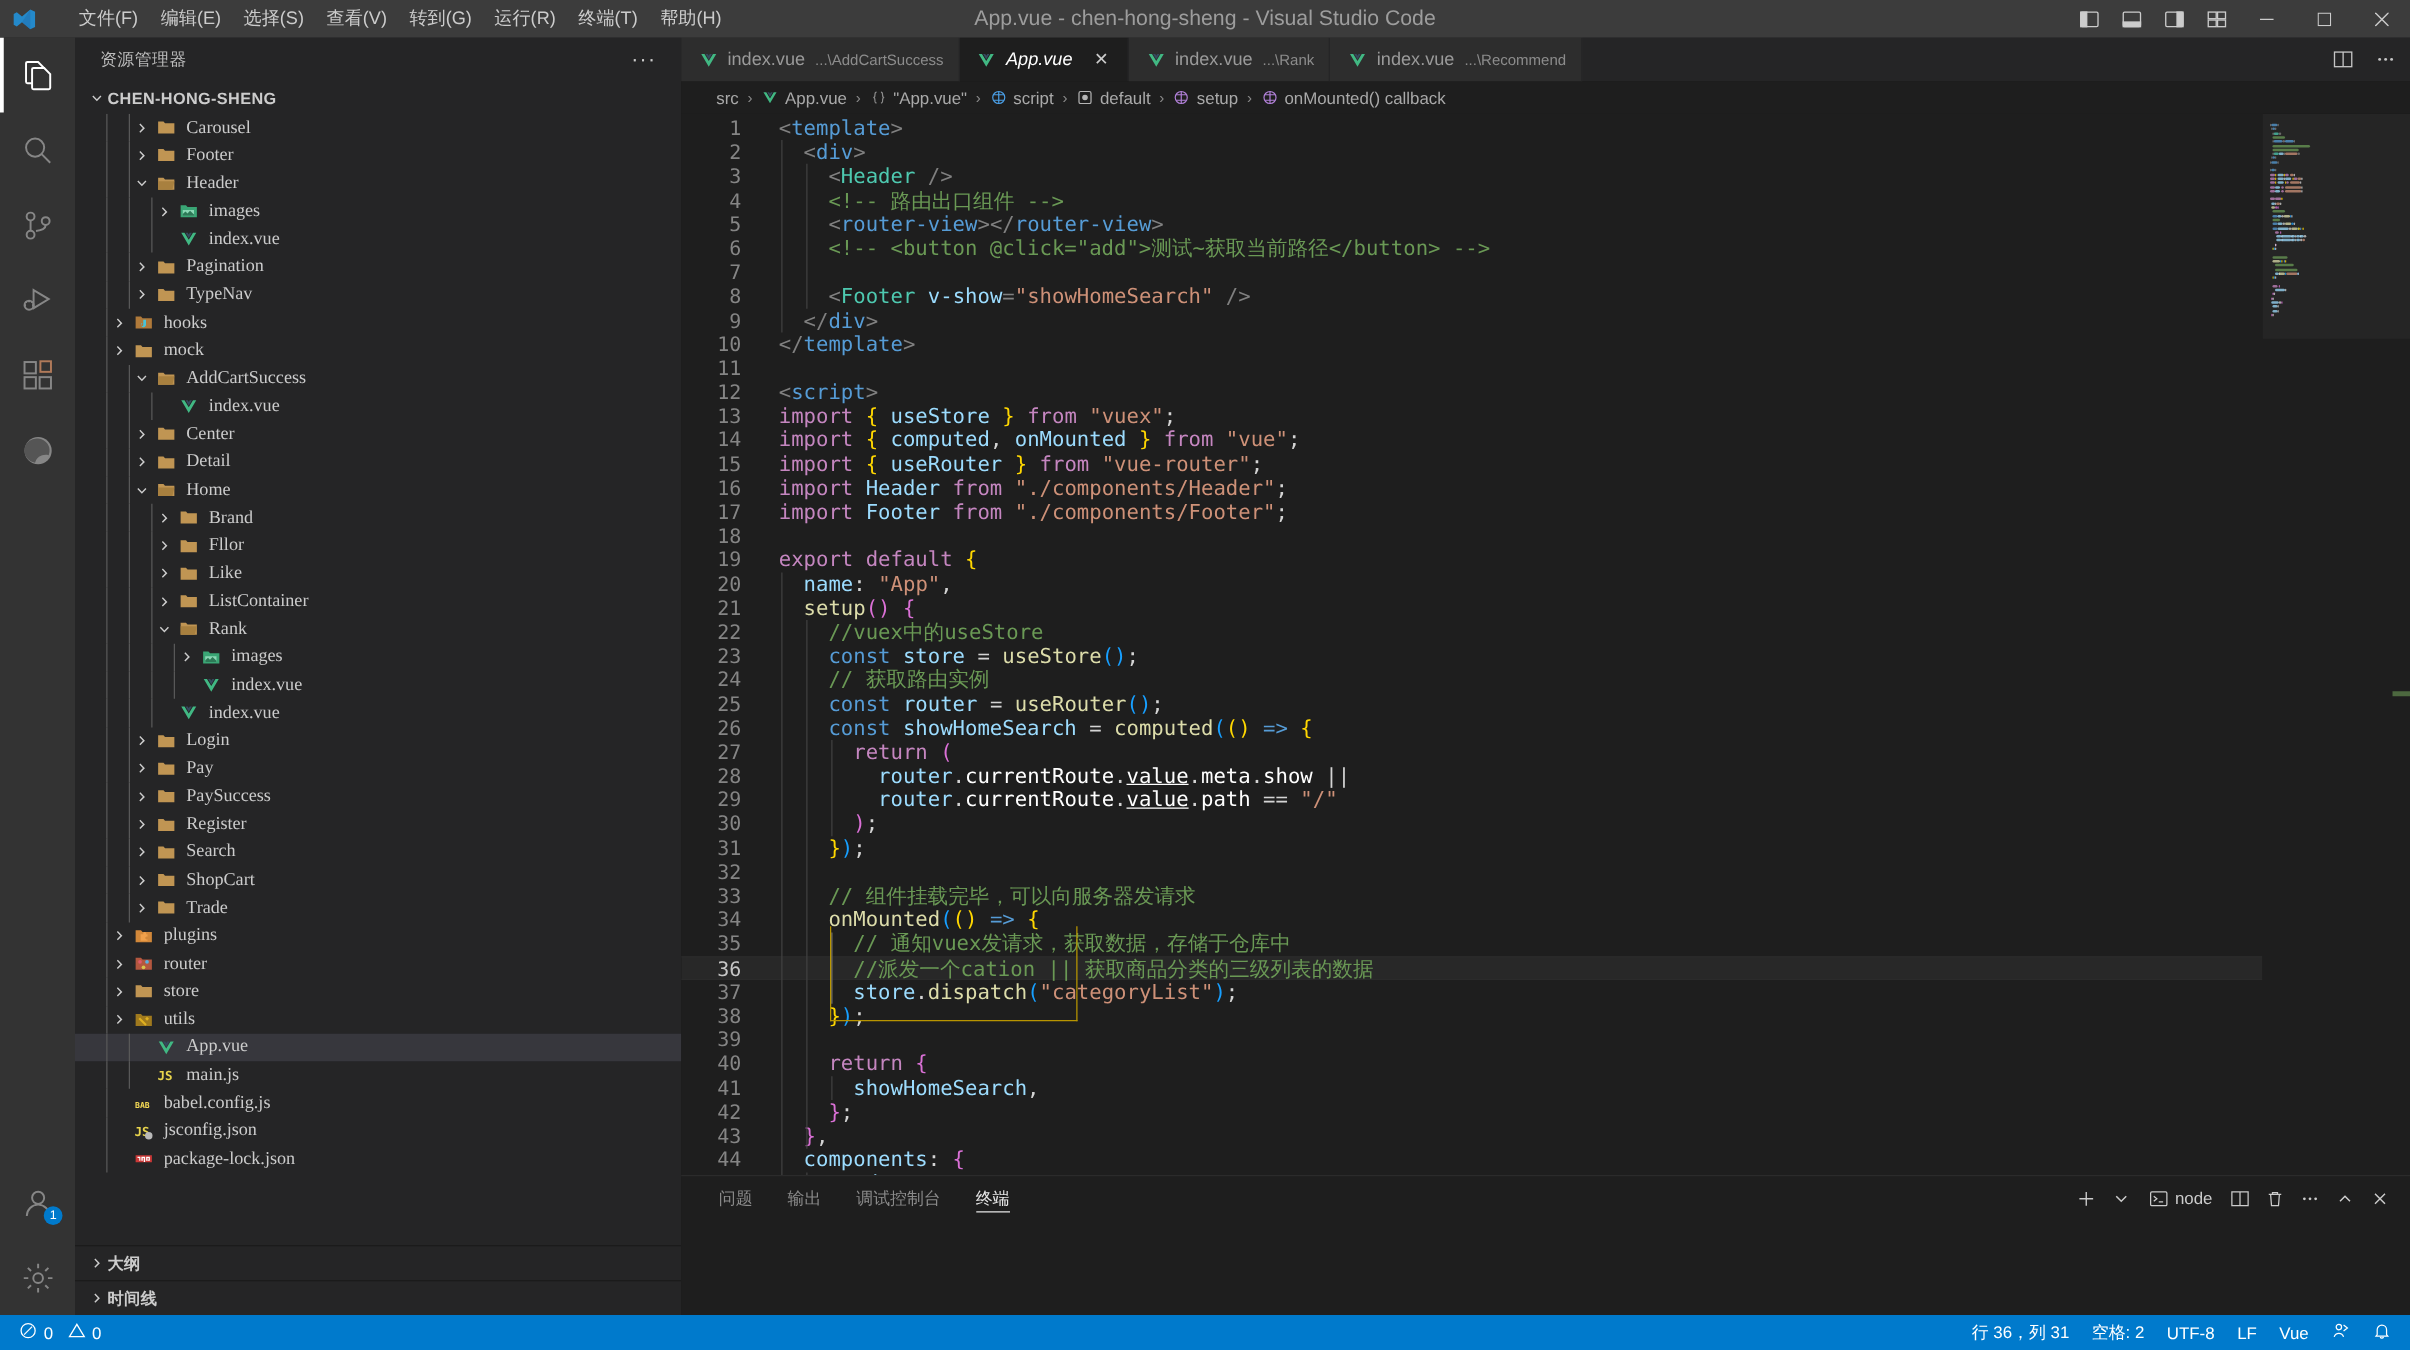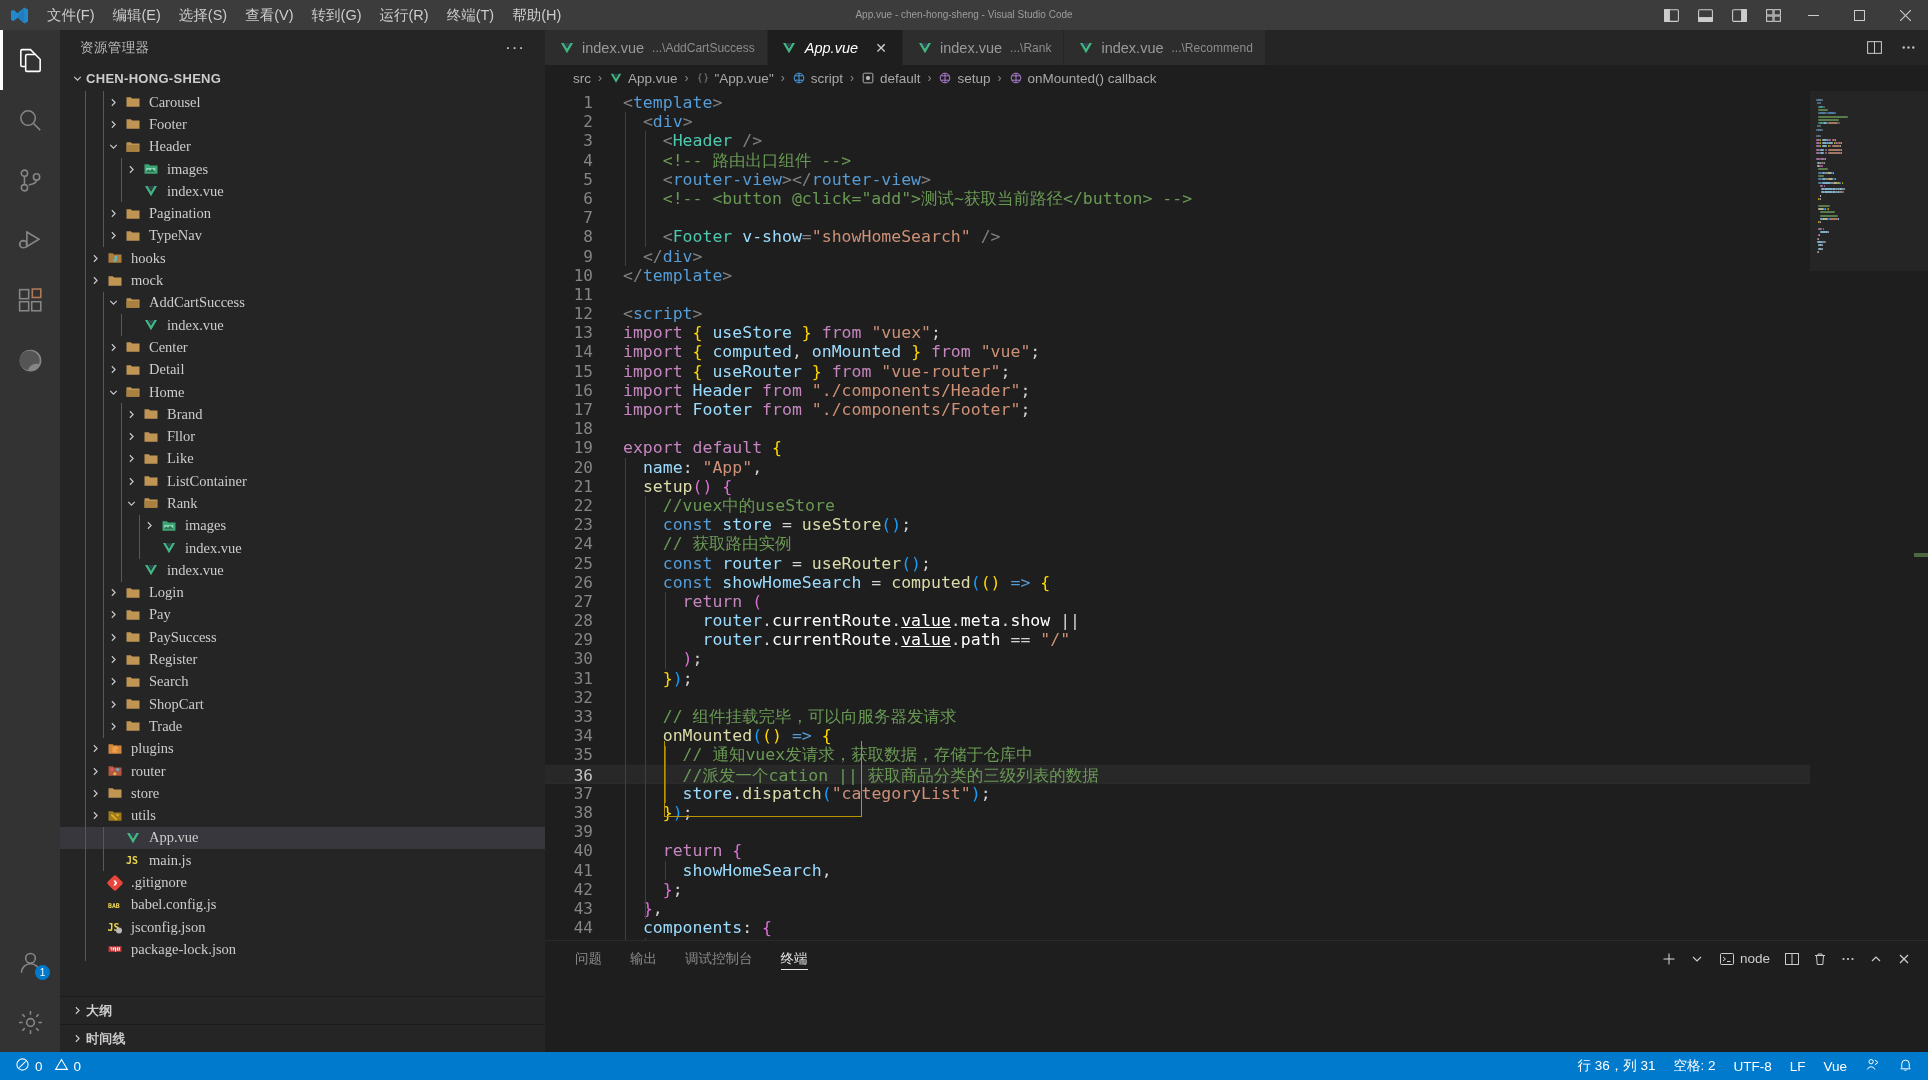--- a/index.html
+++ b/index.html
@@ -8,32 +8,32 @@
     background: #1e1e1e;
     font-family: "Liberation Sans", "DejaVu Sans", sans-serif;
     overflow: hidden;
     color: #cccccc;
   }
   .app { width: 1928px; height: 1080px; display: flex; flex-direction: column; position: relative; }
 
   
   .titlebar {
     height: 30px; background: #3c3c3c; display: flex; align-items: center;
-    flex: 0 0 30px; position: relative; z-index: 40;
+    flex: 0 0 30px; position: relative; z-index: 40; gap: 16px;
   }
   .vs-logo { width: 38px; display:flex; align-items:center; justify-content:center; }
   .vs-logo svg { width: 19px; height: 19px; }
   .menubar { display: flex; align-items: center; height: 30px; }
   .menu-item {
     padding: 0 9px; height: 30px; line-height: 30px; font-size: 14.5px;
     color: #cccccc; white-space: nowrap; cursor: default;
   }
   .win-title {
     position: absolute; left: 0; right: 0; text-align: center;
-    font-size: 10px; color: #9d9d9d; pointer-events: none;
+    font-size: 17px; color: #9d9d9d; pointer-events: none;
     line-height: 30px;
   }
   .title-right { margin-left: auto; display: flex; align-items: center; height: 30px; position: relative; z-index: 5;}
   .layout-btn { width: 34px; height: 30px; display:flex; align-items:center; justify-content:center; }
   .layout-btn svg { width: 17px; height: 17px; }
   .win-btn { width: 46px; height: 30px; display:flex; align-items:center; justify-content:center; color:#cccccc; font-size: 13px;}
   .win-btn svg { width: 11px; height: 11px; }
 
   
   .body-row { display: flex; flex: 1 1 auto; min-height: 0; }
@@ -949,34 +949,20 @@
               <div class="igl" style="left: 43px;"></div>
             </div>
             <div style="width: 44px; flex: 0 0 44px;"></div>
             <span class="tw"></span>
             <span class="ficon">
               <svg viewBox="0 0 16 16">
                 <text x="1" y="12" font-size="10" font-weight="bold" fill="#e8d44d" font-family="monospace">JS</text>
               </svg>
             </span>
             <span class="rlabel">main.js</span>
-          </div>
-          <div class="row">
-            <div class="indent-guides">
-              <div class="igl" style="left: 25px;"></div>
-            </div>
-            <div style="width: 26px; flex: 0 0 26px;"></div>
-            <span class="tw"></span>
-            <span class="ficon">
-              <svg viewBox="0 0 16 16">
-                <rect x="2" y="2" width="12" height="12" rx="2" transform="rotate(45 8 8)" fill="#e8453c"></rect>
-                <path fill="#fff" d="M6.4 5.6h2.2l1.6 2.4-1.6 2.4H6.4l1.6-2.4z"></path>
-              </svg>
-            </span>
-            <span class="rlabel">.gitignore</span>
           </div>
           <div class="row">
             <div class="indent-guides">
               <div class="igl" style="left: 25px;"></div>
             </div>
             <div style="width: 26px; flex: 0 0 26px;"></div>
             <span class="tw"></span>
             <span class="ficon">
               <svg viewBox="0 0 16 16">
                 <text x="1" y="11" font-size="6.5" font-weight="bold" fill="#f5da55" font-family="monospace">BAB</text>

